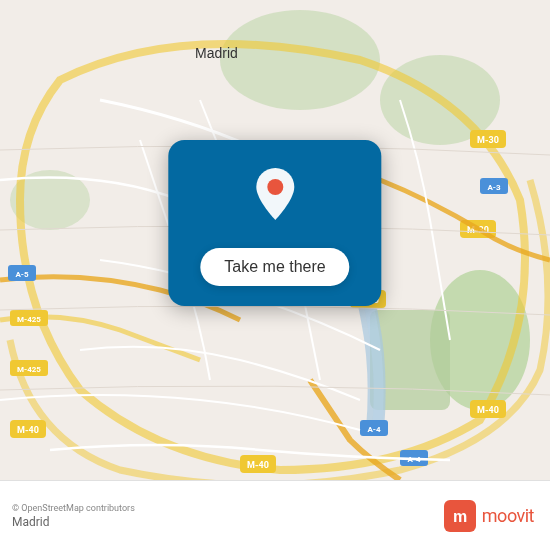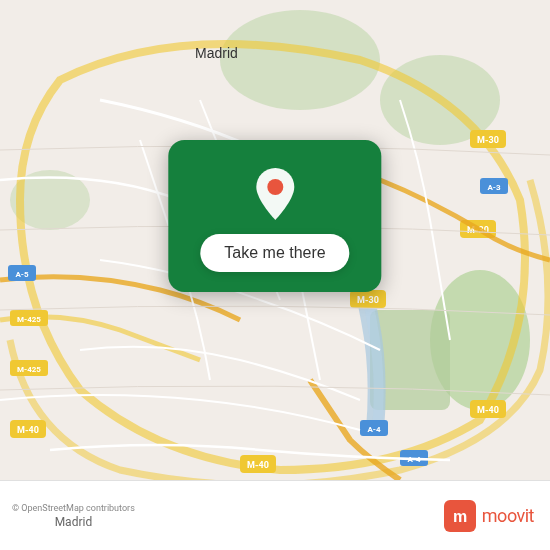--- a/index.html
+++ b/index.html
@@ -26,27 +26,27 @@
       position: absolute;
       top: 0; left: 0;
     }
 
     
     #location-card {
       position: absolute;
       top: 140px;
       left: 50%;
       transform: translateX(-50%);
-      background: #15803d;
+      background: #0369a1;
       border-radius: 16px;
       padding: 28px 32px 20px 32px;
       display: flex;
       flex-direction: column;
       align-items: center;
-      gap: 14px;
+      gap: 28px;
       box-shadow: 0 4px 20px rgba(0,0,0,0.3);
       min-width: 180px;
     }
 
     #pin-icon {
       width: 52px;
       height: 52px;
       display: flex;
       align-items: center;
       justify-content: center;
@@ -74,21 +74,20 @@
       align-items: center;
       justify-content: space-between;
       padding: 0 16px 0 12px;
       border-top: 1px solid #e0e0e0;
     }
 
     #bottom-left {
       display: flex;
       flex-direction: column;
       gap: 2px;
-      align-items: center;
     }
 
     #attribution {
       font-size: 9px;
       color: #888;
     }
 
     #place-name {
       font-size: 14px;
       font-weight: 600;

